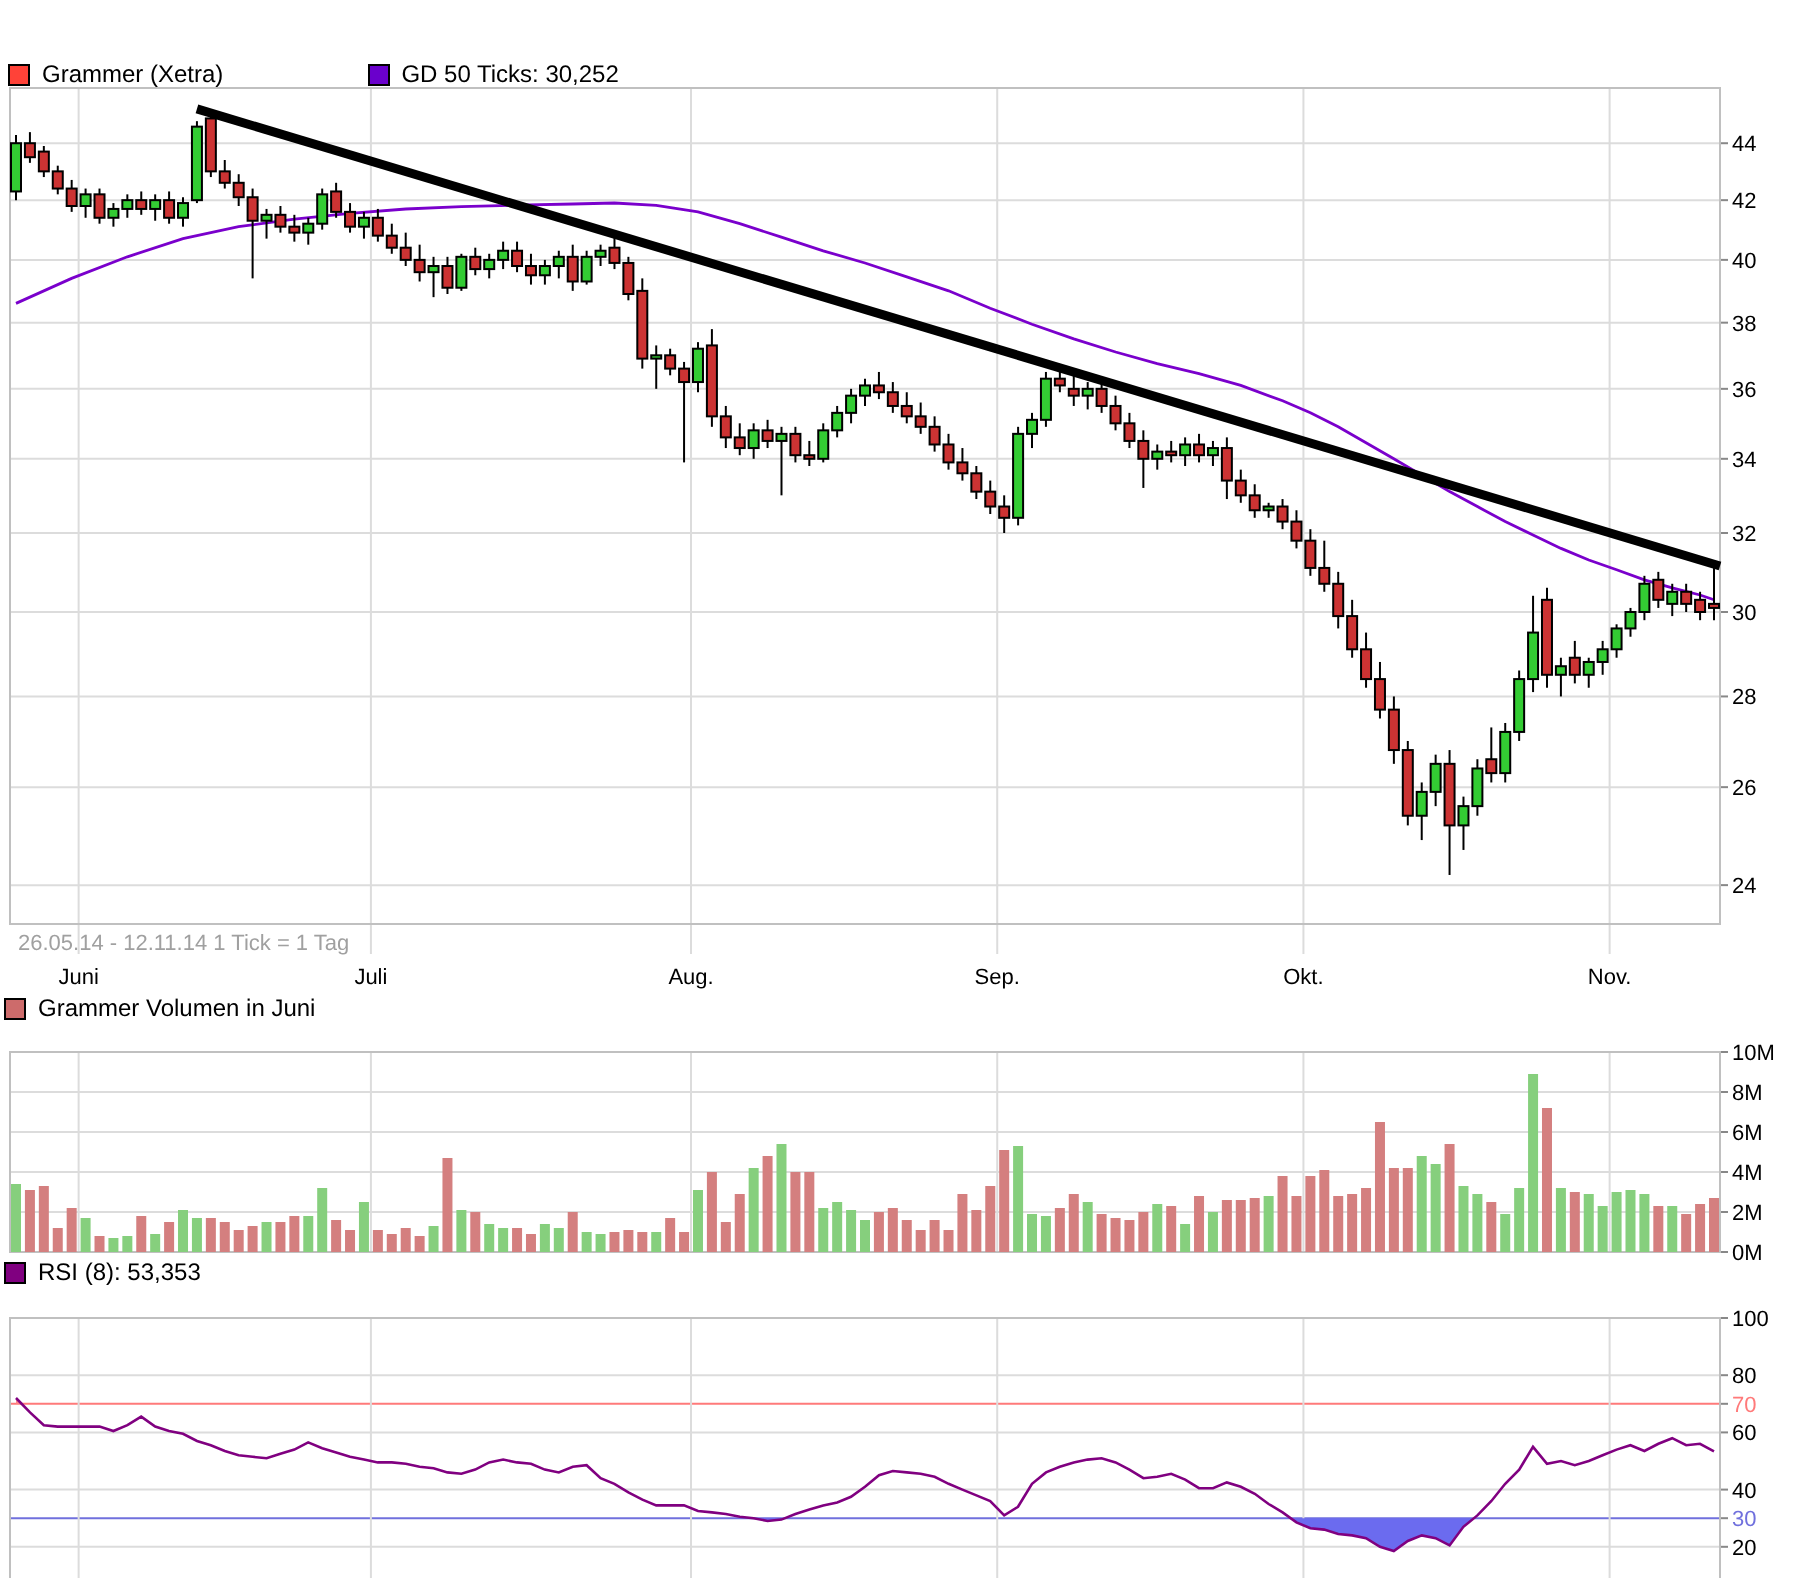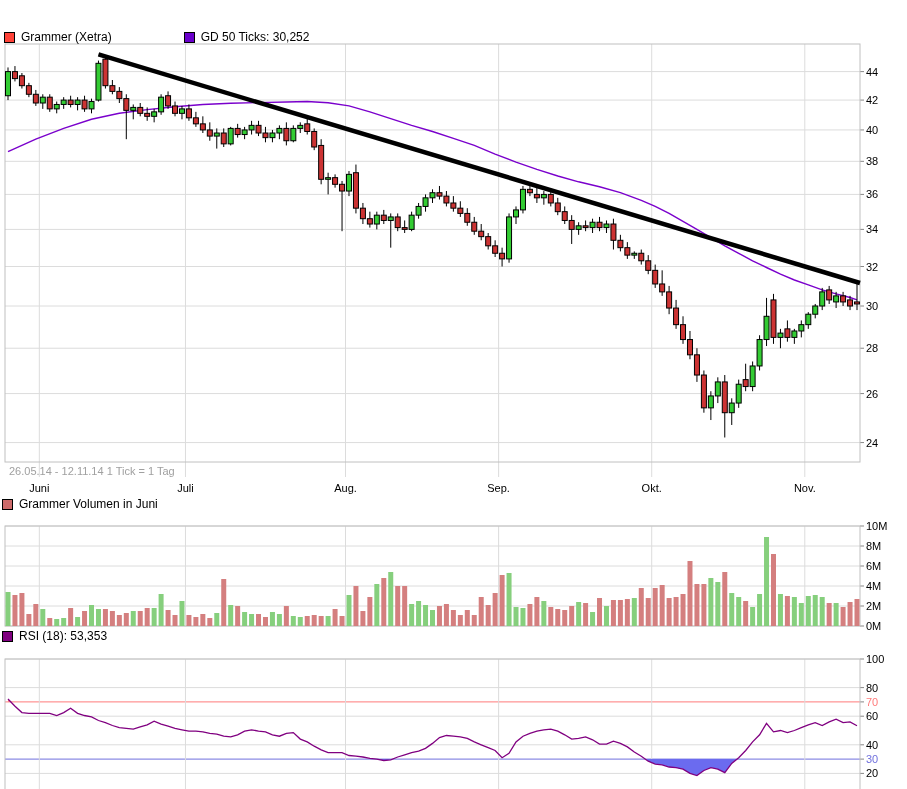--- a/index.html
+++ b/index.html
@@ -21,21 +21,21 @@
     <span>GD 50 Ticks: 30,252</span>
   </div>
 
   <div class="legend" style="left:2px;top:469px;">
     <span class="swatch" style="background: rgb(205, 107, 107);"></span>
     <span>Grammer Volumen in Juni</span>
   </div>
 
   <div class="legend" style="left:2px;top:601px;">
     <span class="swatch" style="background: rgb(128, 0, 128);"></span>
-    <span>RSI (18): 53,353</span>
+    <span>RSI (8): 53,353</span>
   </div>
 
   <svg id="chart-svg" width="907" height="789" viewBox="0 0 907 789">
       <g>
         <line x1="5" y1="43.6087416192633" x2="860" y2="43.6087416192633" stroke="#dcdcdc" stroke-width="1"></line>
         <line x1="860" y1="43.6087416192633" x2="864" y2="43.6087416192633" stroke="#888"></line>
         <text x="866" y="47.6087416192633" font-size="11" fill="#000000">44</text>
         <line x1="5" y1="72.07899118781773" x2="860" y2="72.07899118781773" stroke="#dcdcdc" stroke-width="1"></line>
         <line x1="860" y1="72.07899118781773" x2="864" y2="72.07899118781773" stroke="#888"></line>
         <text x="866" y="76.07899118781773" font-size="11" fill="#000000">42</text>

